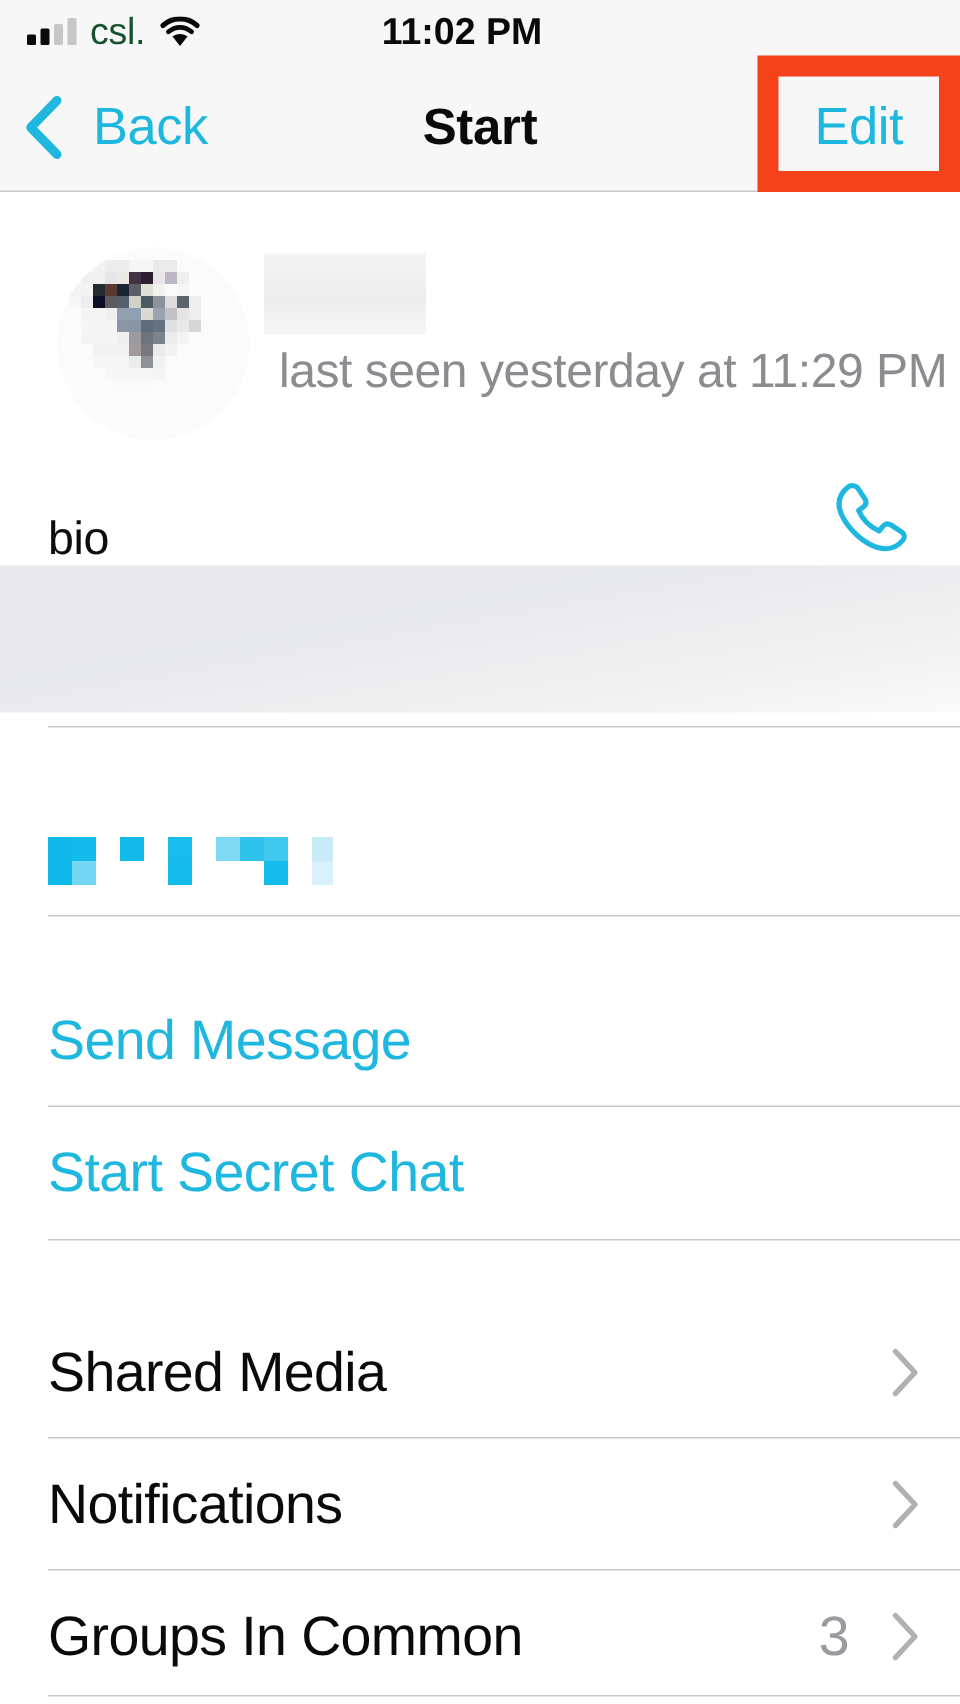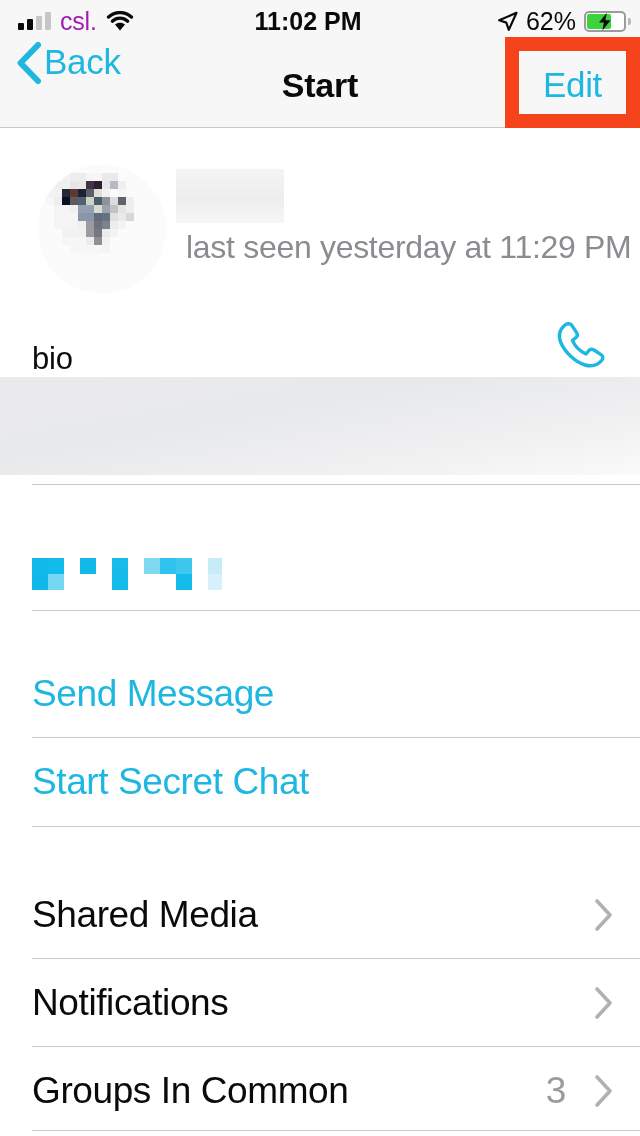--- a/index.html
+++ b/index.html
@@ -19,21 +19,21 @@
     display:flex; align-items:center;
   }
   .sb-left { position:absolute; left:18px; top:0; height:42px; display:flex; align-items:center; gap:9px; }
   .sig-bars { display:flex; align-items:flex-end; gap:3px; height:17px; }
   .sig-bars i { display:block; width:6px; border-radius:1px; background:#c6c6c8; }
   .sig-bars i.on { background:#0a0a0a; }
   .sig-bars i:nth-child(1){ height:7px; }
   .sig-bars i:nth-child(2){ height:11px; }
   .sig-bars i:nth-child(3){ height:14px; }
   .sig-bars i:nth-child(4){ height:18px; }
-  .carrier { font-size:25px; font-weight:500; color:#a21caf; letter-spacing:-0.2px; line-height:1; }
+  .carrier { font-size:25px; font-weight:500; color:#14532d; letter-spacing:-0.2px; line-height:1; }
   .wifi { width:28px; height:21px; display:block; }
 
   .sb-center {
     position:absolute; left:0; width:616px; text-align:center; top:0; height:42px;
     display:flex; align-items:center; justify-content:center;
   }
   .sb-time { font-size:25px; font-weight:600; color:#0a0a0a; letter-spacing:0px; }
 
   .sb-right { position:absolute; right:14px; top:0; height:42px; display:flex; align-items:center; gap:8px; }
   .loc-arrow { width:21px; height:21px; display:block; }
@@ -53,21 +53,21 @@
   .battery .bolt { position:absolute; left:11px; top:1px; width:20px; height:19px; }
 
   
   .navbar {
     position:absolute; top:42px; left:0; width:640px; height:86px;
     background:#f7f7f7;
     border-bottom:1px solid #c9c9cb;
   }
   .nav-back {
     position:absolute; left:16px; top:0; height:86px;
-    display:flex; align-items:flex-start; gap:2px; cursor:pointer;
+    display:flex; align-items:center; gap:20px; cursor:pointer;
   }
   .back-chev { width:26px; height:42px; display:block; }
   .nav-back-label { font-size:35px; color:#1eb7e0; letter-spacing:-0.3px; }
   .nav-title {
     position:absolute; left:0; width:640px; top:0; height:86px;
     display:flex; align-items:center; justify-content:center;
     font-size:34px; font-weight:700; color:#0a0a0a; letter-spacing:-0.2px;
   }
   .nav-edit {
     position:absolute; right:0px; top:0; height:86px; width:135px;
@@ -178,38 +178,20 @@
           <path d="M2.6 6.0 C5.7 3.2 9.7 1.6 14 1.6 C18.3 1.6 22.3 3.2 25.4 6.0" stroke="#0a0a0a" stroke-width="3.4" fill="none" stroke-linecap="round"></path>
           <path d="M6.3 10.2 C8.4 8.3 11.1 7.2 14 7.2 C16.9 7.2 19.6 8.3 21.7 10.2" stroke="#0a0a0a" stroke-width="3.2" fill="none" stroke-linecap="round"></path>
         </svg>
       </span>
     </div>
 
     <div class="sb-center">
       <span class="sb-time">11:02 PM</span>
     </div>
 
-    <div class="sb-right">
-      <span class="loc-arrow">
-        <svg viewBox="0 0 21 21" xmlns="http://www.w3.org/2000/svg">
-          <path d="M19.5 1.8 L2.2 9.3 L9.3 11.6 L11.8 18.9 Z" fill="none" stroke="#0a0a0a" stroke-width="2.2" stroke-linejoin="round"></path>
-        </svg>
-      </span>
-      <span class="batt-pct">62%</span>
-      <span class="battery">
-        <span class="shell"></span>
-        <span class="fill"></span>
-        <span class="nub"></span>
-        <span class="bolt">
-          <svg viewBox="0 0 20 19" xmlns="http://www.w3.org/2000/svg">
-            <path d="M11.8 0.8 L4.0 10.6 L8.9 10.6 L7.4 18.4 L15.6 8.2 L10.4 8.2 Z" fill="#0a0a0a"></path>
-          </svg>
-        </span>
-      </span>
-    </div>
   </div>
 
   <div class="navbar">
     <div class="nav-back">
       <span class="back-chev">
         <svg viewBox="0 0 26 42" xmlns="http://www.w3.org/2000/svg">
           <path d="M22 3 L4.5 21 L22 39" fill="none" stroke="#1eb7e0" stroke-width="6" stroke-linecap="round" stroke-linejoin="round"></path>
         </svg>
       </span>
       <span class="nav-back-label">Back</span>

